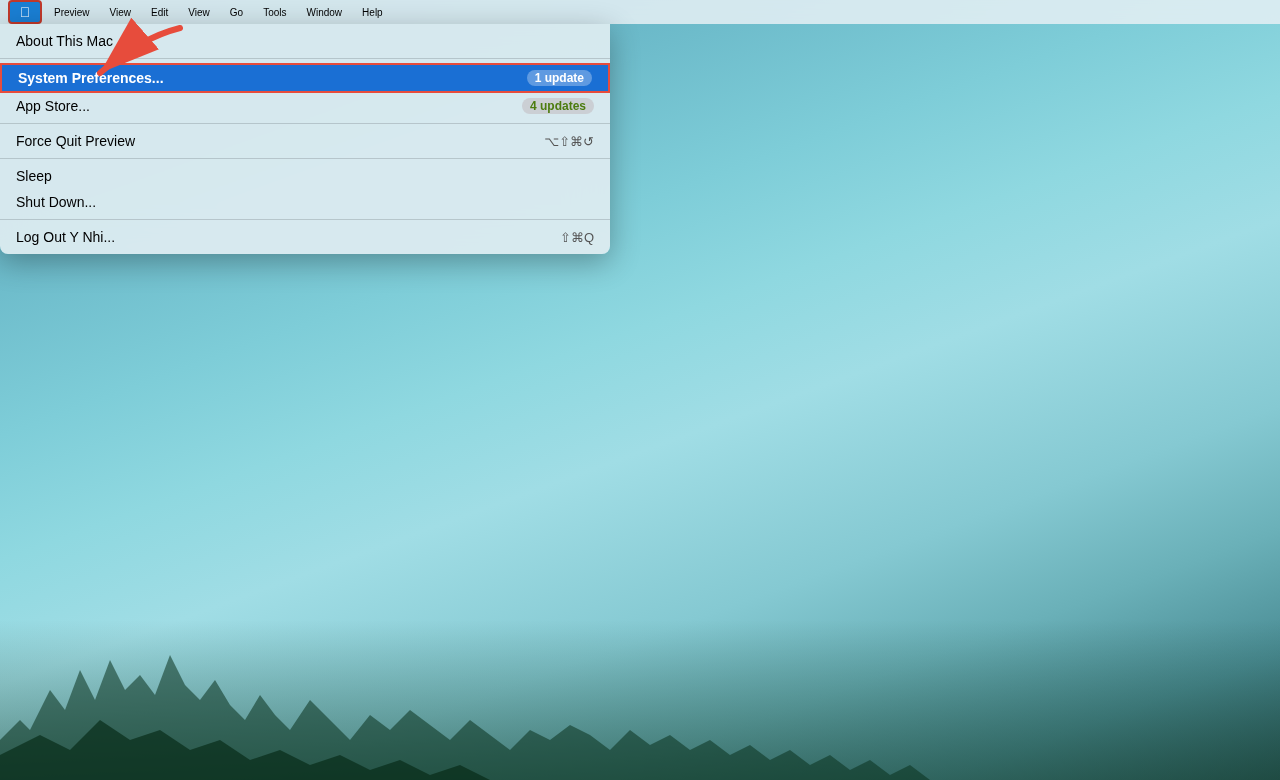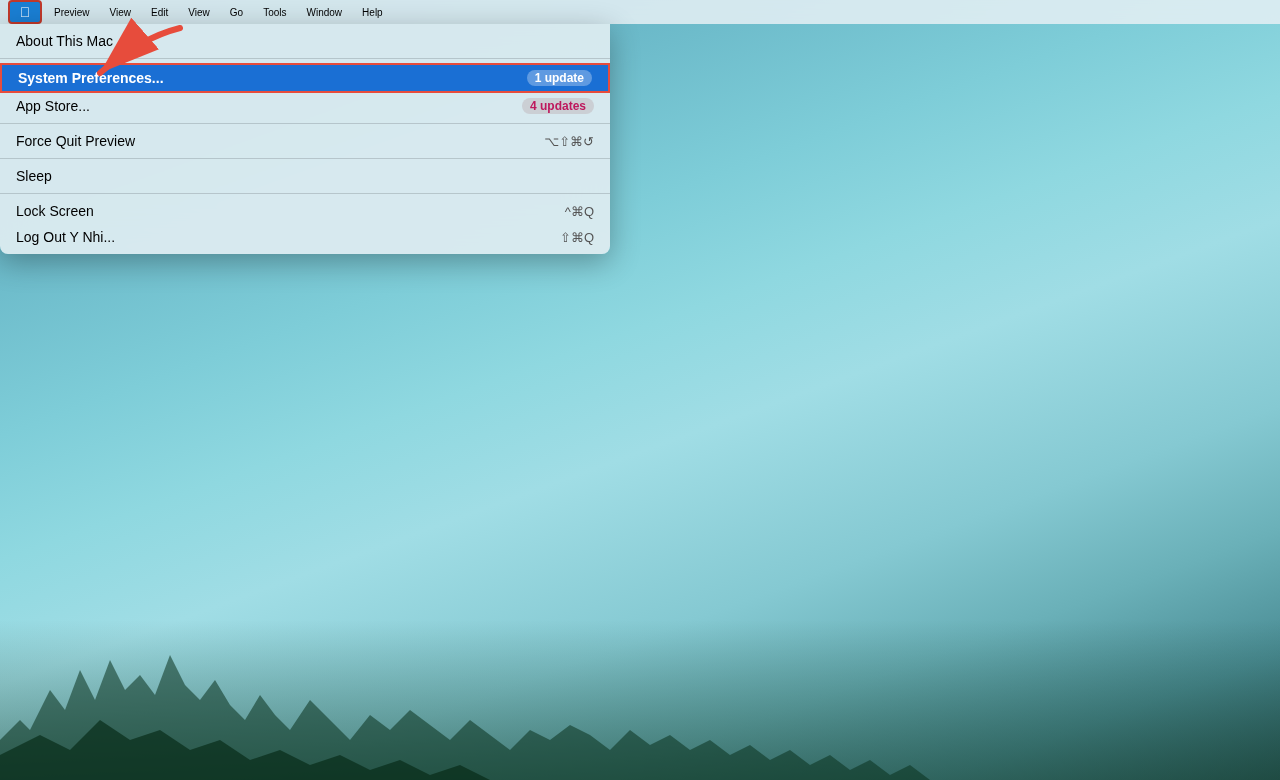--- a/index.html
+++ b/index.html
@@ -147,21 +147,21 @@
       font-weight: bold;
     }
 
     .menu-item.highlighted .menu-item-badge {
       background: rgba(255,255,255,0.3);
       color: white;
     }
 
     .menu-item-badge.update-badge {
       background: rgba(200,200,205,0.8);
-      color: #be185d;
+      color: #4d7c0f;
     }
 
     .menu-separator {
       height: 1px;
       background: rgba(0,0,0,0.15);
       margin: 4px 0;
     }
 
     .arrow-right {
       font-size: 10px;
@@ -252,26 +252,25 @@
       <span class="menu-item-label">Force Quit Preview</span>
       <span class="menu-item-shortcut">⌥⇧⌘↺</span>
     </div>
     <div class="menu-separator"></div>
 
     <div class="menu-item">
       <span class="menu-item-label">Sleep</span>
     </div>
 
 
-    <div class="menu-separator"></div>
-
-    <div class="menu-item">
-      <span class="menu-item-label">Lock Screen</span>
-      <span class="menu-item-shortcut">^⌘Q</span>
-    </div>
+    <div class="menu-item">
+      <span class="menu-item-label">Shut Down...</span>
+    </div>
+    <div class="menu-separator"></div>
+
 
     <div class="menu-item">
       <span class="menu-item-label">Log Out Y Nhi...</span>
       <span class="menu-item-shortcut">⇧⌘Q</span>
     </div>
 
   </div>
 
   <div class="red-arrow">
     <svg viewBox="0 0 120 80" xmlns="http://www.w3.org/2000/svg">

